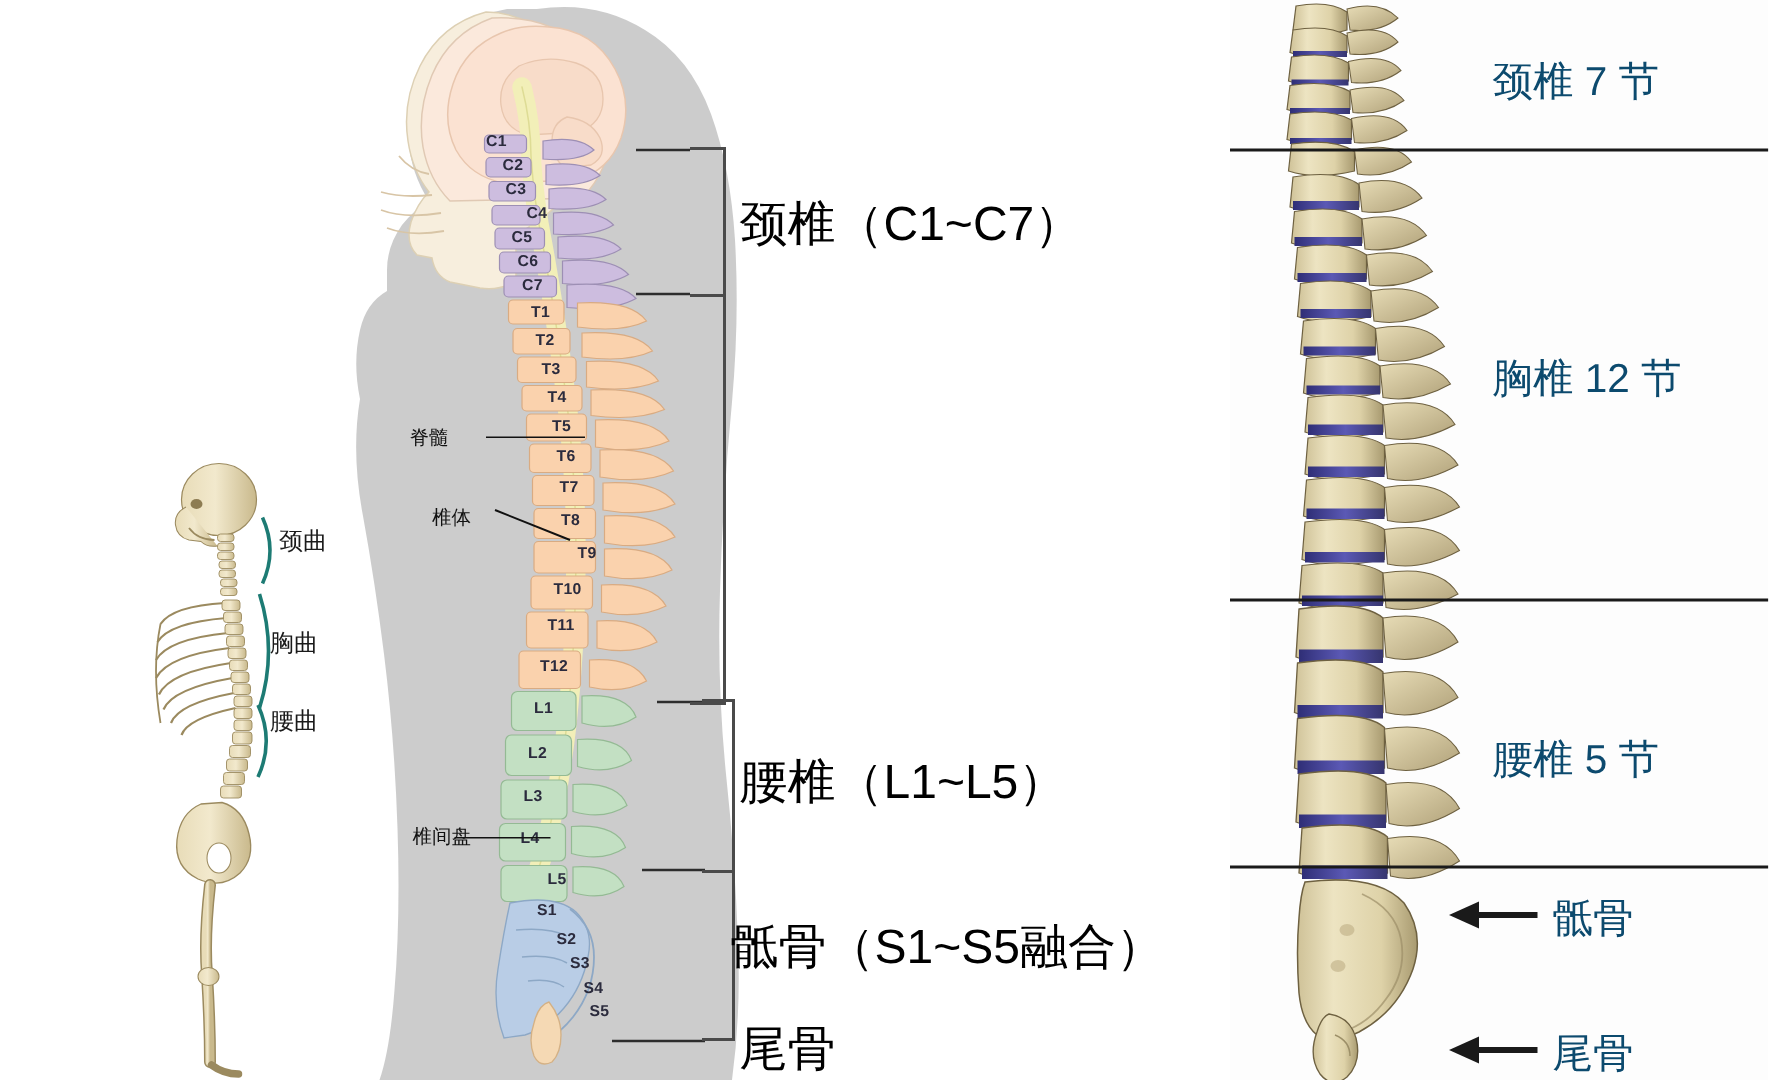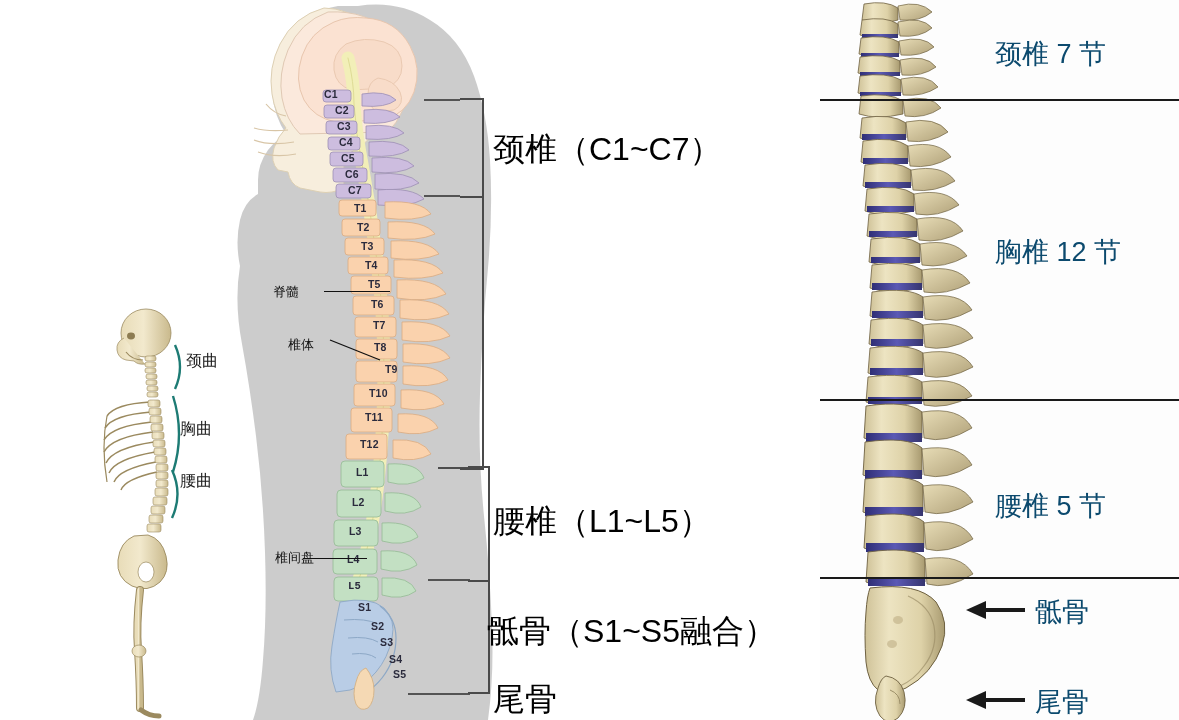--- a/index.html
+++ b/index.html
@@ -282,21 +282,21 @@
       <line x1="196" y1="196" x2="232" y2="196" stroke="#2d2d2d" stroke-width="1.6"></line>
       <line x1="210" y1="468" x2="242" y2="468" stroke="#2d2d2d" stroke-width="1.6"></line>
       <line x1="200" y1="580" x2="242" y2="580" stroke="#2d2d2d" stroke-width="1.6"></line>
       <line x1="180" y1="694" x2="242" y2="694" stroke="#2d2d2d" stroke-width="1.6"></line>
     </svg>
 
     
     <div class="vert-label" style="left:96px;  top:88px;">C1</div>
     <div class="vert-label" style="left:107px; top:104px;">C2</div>
     <div class="vert-label" style="left:109px; top:120px;">C3</div>
-    <div class="vert-label" style="left:111px; top:136px;">C4</div>
+    <div class="vert-label" style="left:123px; top:136px;">C4</div>
     <div class="vert-label" style="left:113px; top:152px;">C5</div>
     <div class="vert-label" style="left:117px; top:168px;">C6</div>
     <div class="vert-label" style="left:120px; top:184px;">C7</div>
 
     <div class="vert-label" style="left:126px; top:202px;">T1</div>
     <div class="vert-label" style="left:129px; top:221px;">T2</div>
     <div class="vert-label" style="left:133px; top:240px;">T3</div>
     <div class="vert-label" style="left:137px; top:259px;">T4</div>
     <div class="vert-label" style="left:140px; top:278px;">T5</div>
     <div class="vert-label" style="left:143px; top:298px;">T6</div>
@@ -304,21 +304,21 @@
     <div class="vert-label" style="left:146px; top:341px;">T8</div>
     <div class="vert-label" style="left:157px; top:363px;">T9</div>
     <div class="vert-label" style="left:141px; top:387px;">T10</div>
     <div class="vert-label" style="left:137px; top:411px;">T11</div>
     <div class="vert-label" style="left:132px; top:438px;">T12</div>
 
     <div class="vert-label" style="left:128px; top:466px;">L1</div>
     <div class="vert-label" style="left:124px; top:496px;">L2</div>
     <div class="vert-label" style="left:121px; top:525px;">L3</div>
     <div class="vert-label" style="left:119px; top:553px;">L4</div>
-    <div class="vert-label" style="left:120px; top:580px;font-family:Liberation Mono, monospace;">L5</div>
+    <div class="vert-label" style="left:137px; top:580px;">L5</div>
 
     <div class="vert-label" style="left:130px; top:601px;">S1</div>
     <div class="vert-label" style="left:143px; top:620px;">S2</div>
     <div class="vert-label" style="left:152px; top:636px;">S3</div>
     <div class="vert-label" style="left:161px; top:653px;">S4</div>
     <div class="vert-label" style="left:165px; top:668px;">S5</div>
 
     
     <div class="anno-label" style="left:45px; top:283px;">脊髓</div>
     <div class="anno-line" style="left:96px; top:291px; width:66px;"></div>

